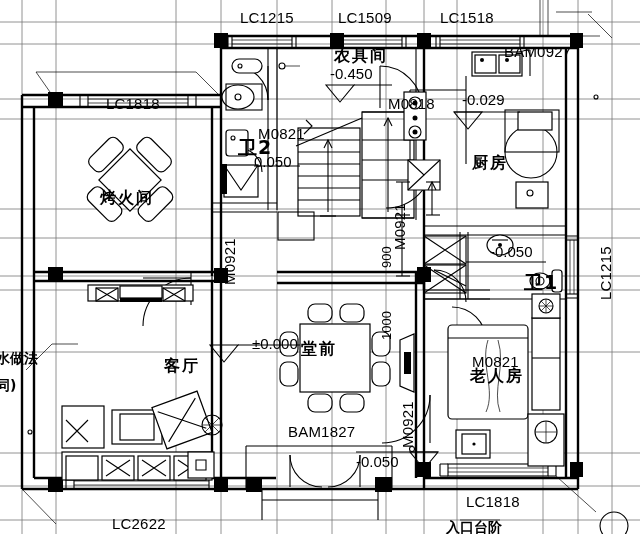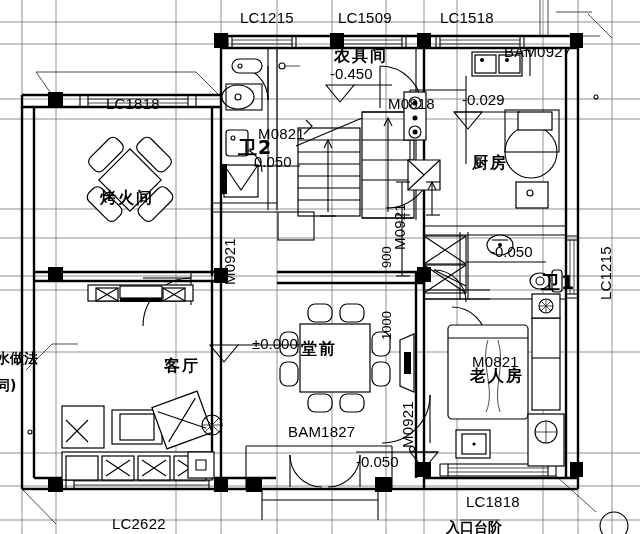--- a/index.html
+++ b/index.html
@@ -471,21 +471,21 @@
 
 <span class="lbl dim rot90" style="left:380px;top:268px;">900</span>
 <span class="lbl dim rot90" style="left:380px;top:340px;">1000</span>
 
 <span class="lbl room" style="left:100px;top:190px;">烤火间</span>
 <span class="lbl room" style="left:116px;top:358px;margin-left:48px;">客厅</span>
 <span class="lbl room" style="left:301px;top:341px;">堂前</span>
 <span class="lbl room-sm" style="left:238px;top:138px;">卫2</span>
 <span class="lbl room" style="left:334px;top:48px;">农具间</span>
 <span class="lbl room" style="left:472px;top:155px;">厨房</span>
-<span class="lbl room-sm" style="left:524px;top:273px;margin-left:17px;">卫1</span>
+<span class="lbl room-sm" style="left:524px;top:273px;">卫1</span>
 <span class="lbl room" style="left:470px;top:368px;">老人房</span>
 
 <span class="lbl elev" style="left:236px;top:336px;margin-left:16px;">±0.000</span>
 <span class="lbl elev" style="left:254px;top:154px;">0.050</span>
 <span class="lbl elev" style="left:330px;top:66px;">-0.450</span>
 <span class="lbl elev" style="left:462px;top:92px;">-0.029</span>
 <span class="lbl elev" style="left:490px;top:244px;">-0.050</span>
 <span class="lbl elev" style="left:356px;top:454px;">-0.050</span>
 
 <span class="lbl edge" style="left:-4px;top:351px;">水做法</span>

